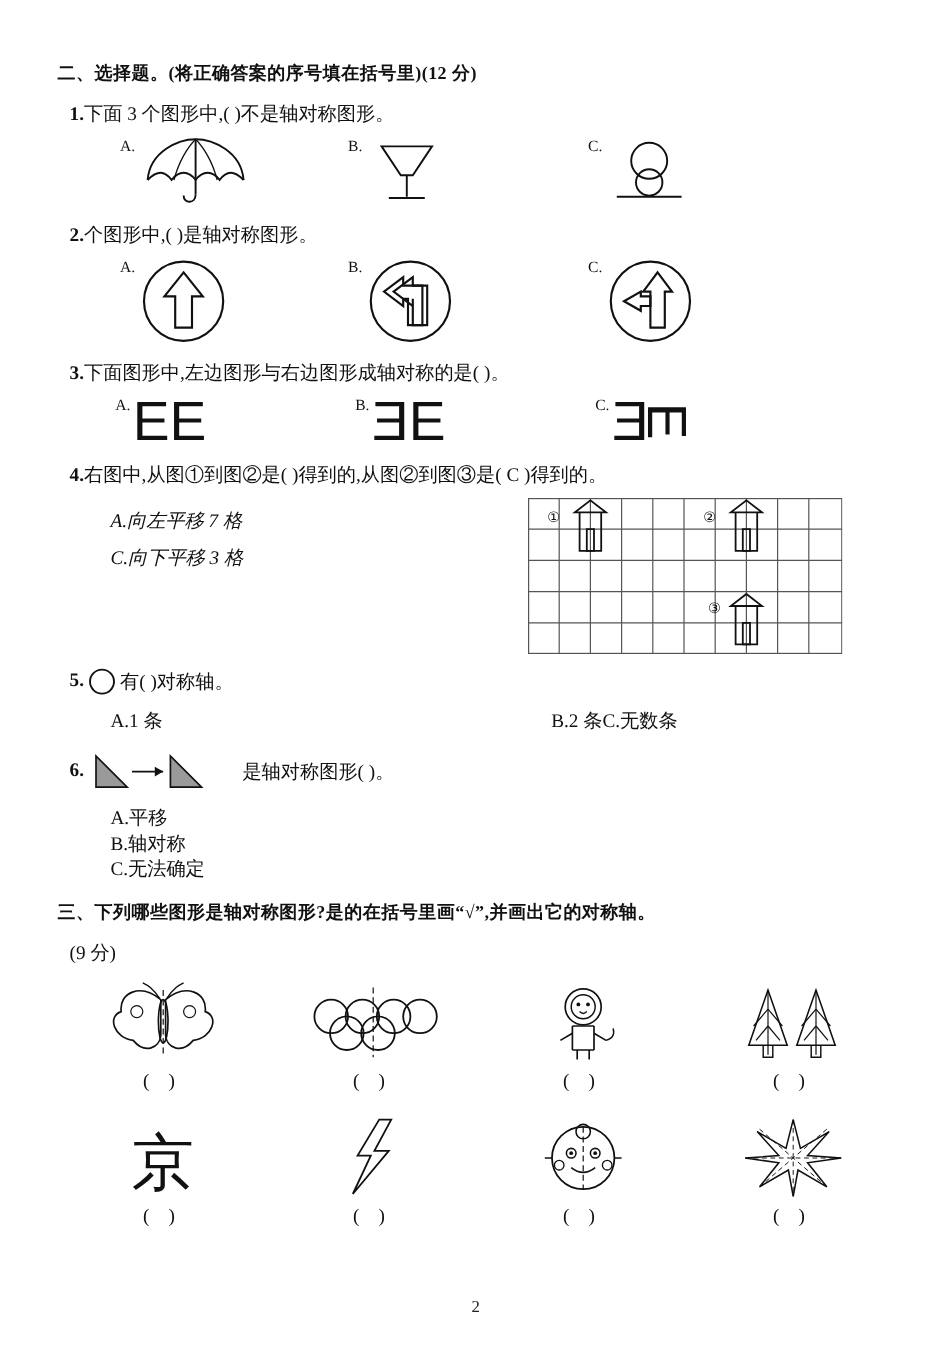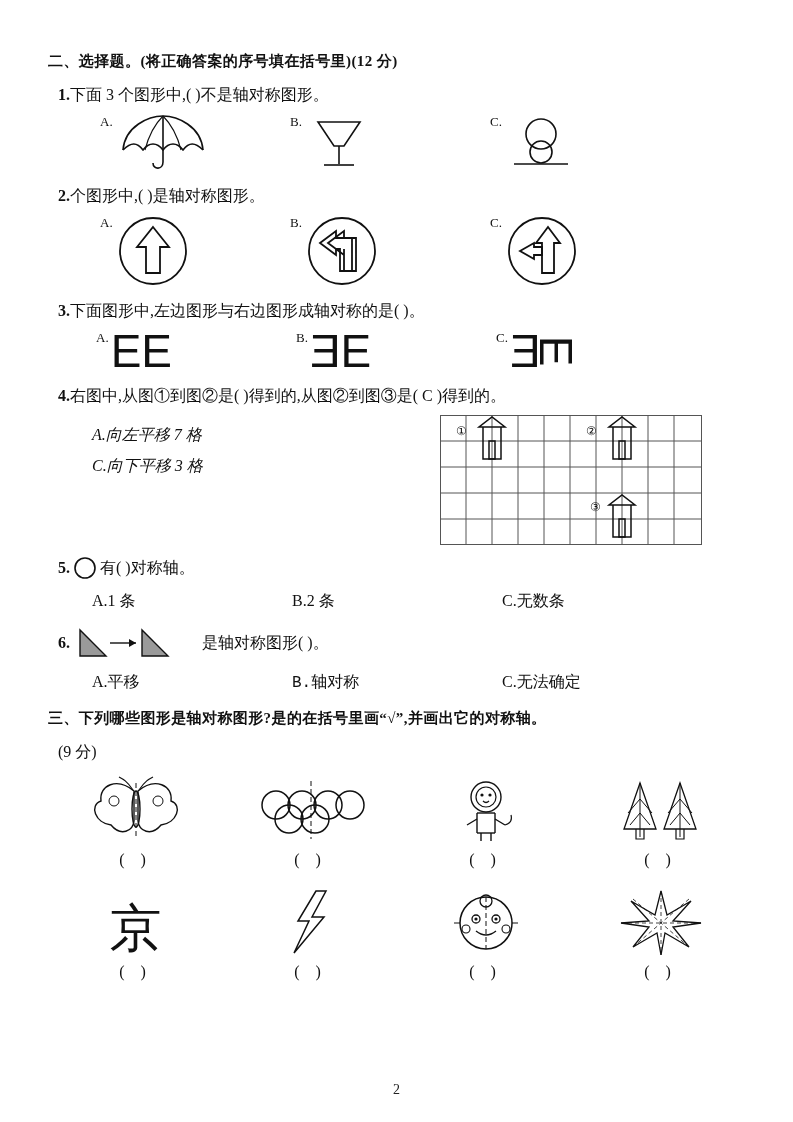--- a/index.html
+++ b/index.html
@@ -248,39 +248,39 @@
       <span class="num">5.</span>
       <span style="margin:0 2px;">
         <svg width="26" height="26" viewBox="0 0 26 26">
             <circle cx="13" cy="13" r="10" fill="none" stroke="#111" stroke-width="1.6"></circle>
           </svg>
       </span>
       <span>有(      )对称轴。</span>
     </div>
     <div class="choices-line" style="margin-top:10px;">
       <span style="width:200px;">A.1 条</span>
-      <span style="width:210px;">B.2 条</span>
+      <span style="width:210px;text-align:right;">B.2 条</span>
       <span>C.无数条</span>
     </div>
 
     <div class="q" style="display:flex;align-items:center;">
       <span class="num">6.</span>
       <span style="margin:0 4px;">
         <svg width="124" height="34" viewBox="0 0 124 34">
           <path d="M6 4 L6 30 L32 30 Z" fill="#9a9a9a" stroke="#111" stroke-width="1.4"></path>
           <path d="M36 17 L62 17" stroke="#111" stroke-width="1.4"></path>
           <path d="M62 17 L55 13 L55 21 Z" fill="#111"></path>
           <path d="M68 4 L68 30 L94 30 Z" fill="#9a9a9a" stroke="#111" stroke-width="1.4"></path>
         </svg>
       </span>
       <span>是轴对称图形(      )。</span>
     </div>
-    <div class="choices-line" style="margin-top:12px;">
+    <div class="choices-line" style="margin-top:12px;flex-direction:column;">
       <span style="width:200px;">A.平移</span>
-      <span style="width:210px;font-family:Liberation Mono, monospace;">B.轴对称</span>
+      <span style="width:210px;">B.轴对称</span>
       <span>C.无法确定</span>
     </div>
 
     <div class="sec-title" style="margin-top:16px;">三、下列哪些图形是轴对称图形?是的在括号里画“√”,并画出它的对称轴。</div>
     <div style="font-size:16px;padding-left:10px;">(9 分)</div>
 
     <div class="fig-row">
       <div class="fig-cell">
         <span>
           <svg class="center" width="110" height="70" viewBox="0 0 110 70">

